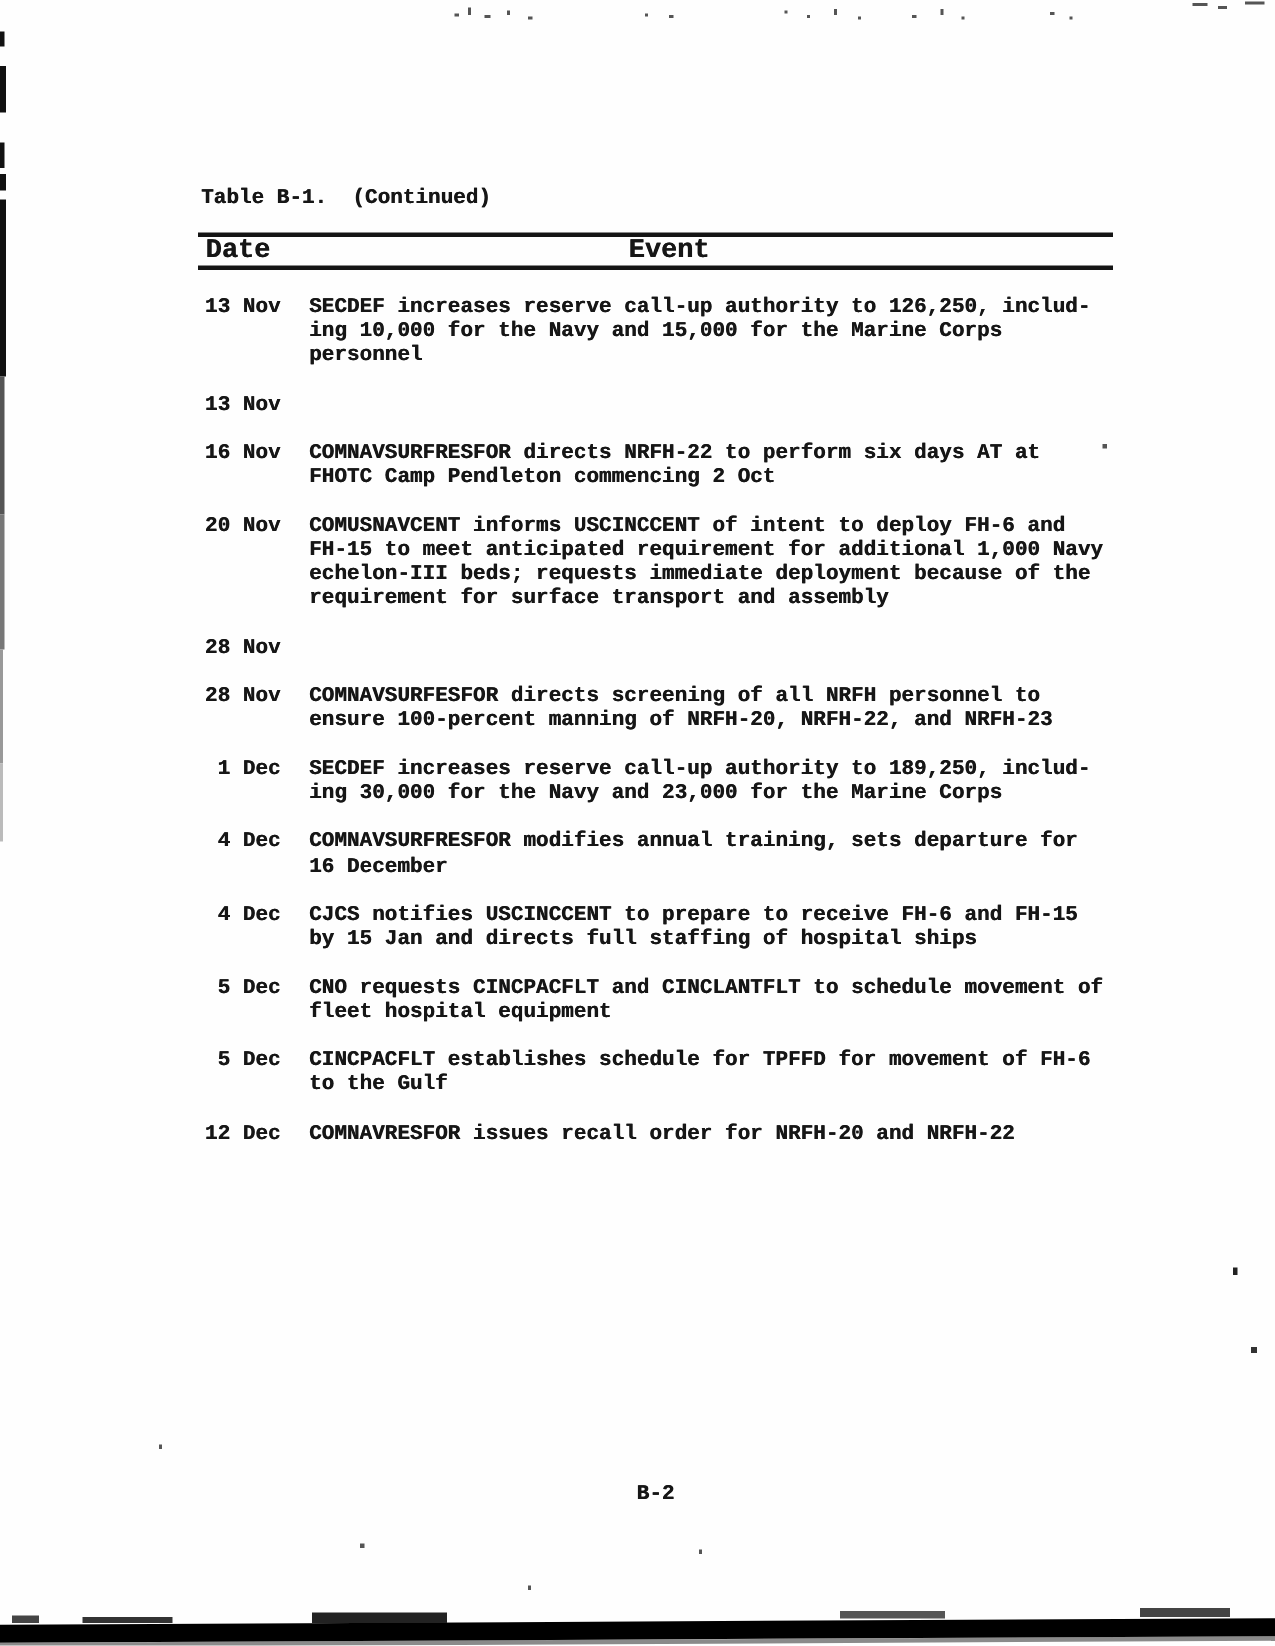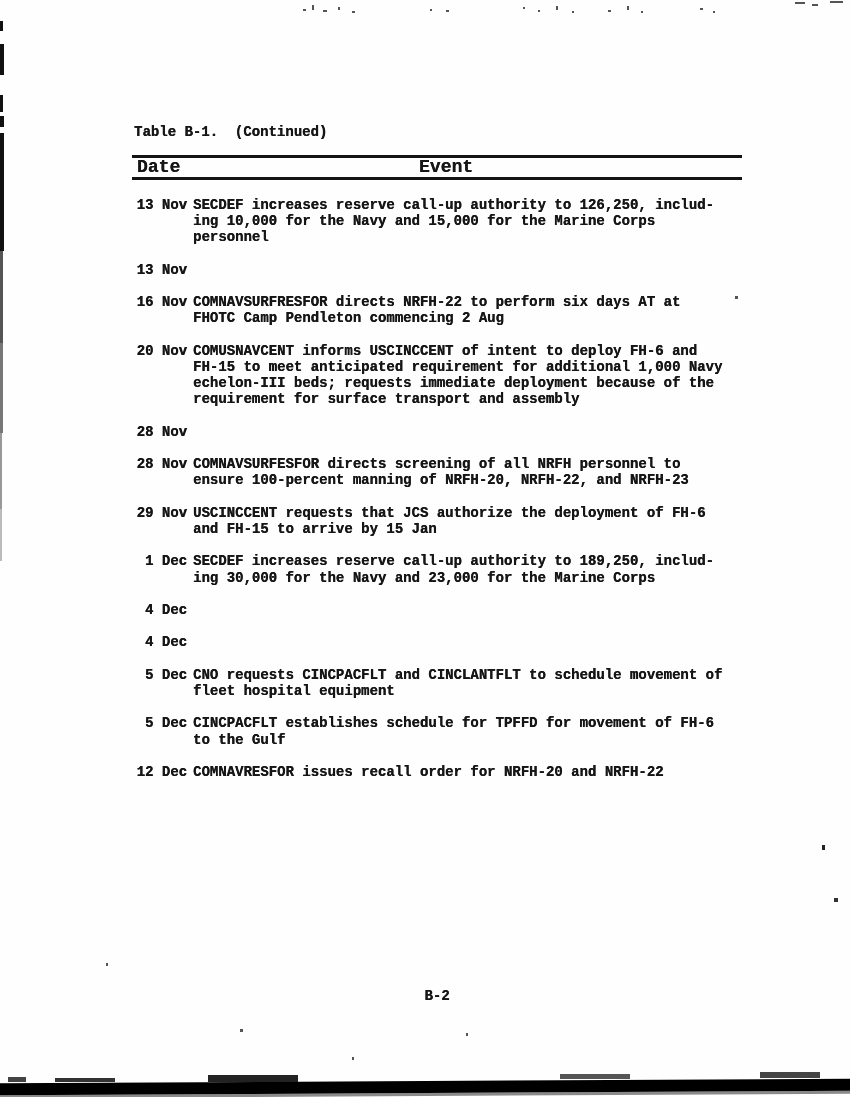--- a/index.html
+++ b/index.html
@@ -28,21 +28,21 @@
   .rows{
     position:absolute;left:136px;top:197px;width:606px;
     display:flex;flex-direction:column;gap:16.2px;
   }
   .row{display:flex;align-items:flex-start;}
   .cell-date{
     flex:none;width:51px;text-align:right;white-space:pre;
     font-size:14px;line-height:16.2px;text-shadow:0.3px 0 0 currentColor;
   }
   .cell-event{
-    margin-left:6px;width:541px;white-space:pre-wrap;
+    margin-left:19px;width:541px;white-space:pre-wrap;
     font-size:14px;line-height:16.2px;text-shadow:0.3px 0 0 currentColor;
   }
   .page-number{
     position:absolute;left:0;top:988px;width:874px;text-align:center;
     font-size:14px;line-height:16px;text-shadow:0.3px 0 0 currentColor;
   }
   
   .mark{position:absolute;background:#111;}
   .bottom-bar{
     position:absolute;left:-6px;top:1081px;width:866px;height:12px;
@@ -72,52 +72,51 @@
       <div class="cell-event">SECDEF increases reserve call-up authority to 126,250, includ-
 ing 10,000 for the Navy and 15,000 for the Marine Corps
 personnel</div>
     </div>
     <div class="row">
       <div class="cell-date">13 Nov</div>
     </div>
     <div class="row">
       <div class="cell-date">16 Nov</div>
       <div class="cell-event">COMNAVSURFRESFOR directs NRFH-22 to perform six days AT at
-FHOTC Camp Pendleton commencing 2 Aug</div>
+FHOTC Camp Pendleton commencing 2 Oct</div>
     </div>
     <div class="row">
       <div class="cell-date">20 Nov</div>
       <div class="cell-event">COMUSNAVCENT informs USCINCCENT of intent to deploy FH-6 and
 FH-15 to meet anticipated requirement for additional 1,000 Navy
 echelon-III beds; requests immediate deployment because of the
 requirement for surface transport and assembly</div>
     </div>
     <div class="row">
       <div class="cell-date">28 Nov</div>
     </div>
     <div class="row">
       <div class="cell-date">28 Nov</div>
       <div class="cell-event">COMNAVSURFESFOR directs screening of all NRFH personnel to
 ensure 100-percent manning of NRFH-20, NRFH-22, and NRFH-23</div>
     </div>
     <div class="row">
-      <div class="cell-date">29 Nov</div>
-      <div class="cell-event">USCINCCENT requests that JCS authorize the deployment of FH-6
-and FH-15 to arrive by 15 Jan</div>
-    </div>
-    <div class="row">
       <div class="cell-date"> 1 Dec</div>
       <div class="cell-event">SECDEF increases reserve call-up authority to 189,250, includ-
 ing 30,000 for the Navy and 23,000 for the Marine Corps</div>
     </div>
     <div class="row">
       <div class="cell-date"> 4 Dec</div>
+      <div class="cell-event">COMNAVSURFRESFOR modifies annual training, sets departure for
+16 December</div>
     </div>
     <div class="row">
       <div class="cell-date"> 4 Dec</div>
+      <div class="cell-event">CJCS notifies USCINCCENT to prepare to receive FH-6 and FH-15
+by 15 Jan and directs full staffing of hospital ships</div>
     </div>
     <div class="row">
       <div class="cell-date"> 5 Dec</div>
       <div class="cell-event">CNO requests CINCPACFLT and CINCLANTFLT to schedule movement of
 fleet hospital equipment</div>
     </div>
     <div class="row">
       <div class="cell-date"> 5 Dec</div>
       <div class="cell-event">CINCPACFLT establishes schedule for TPFFD for movement of FH-6
 to the Gulf</div>

